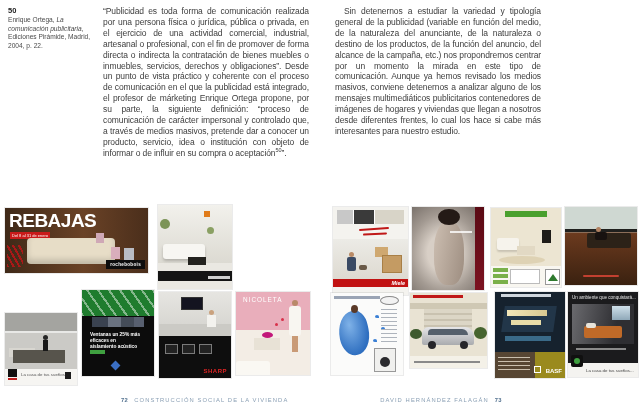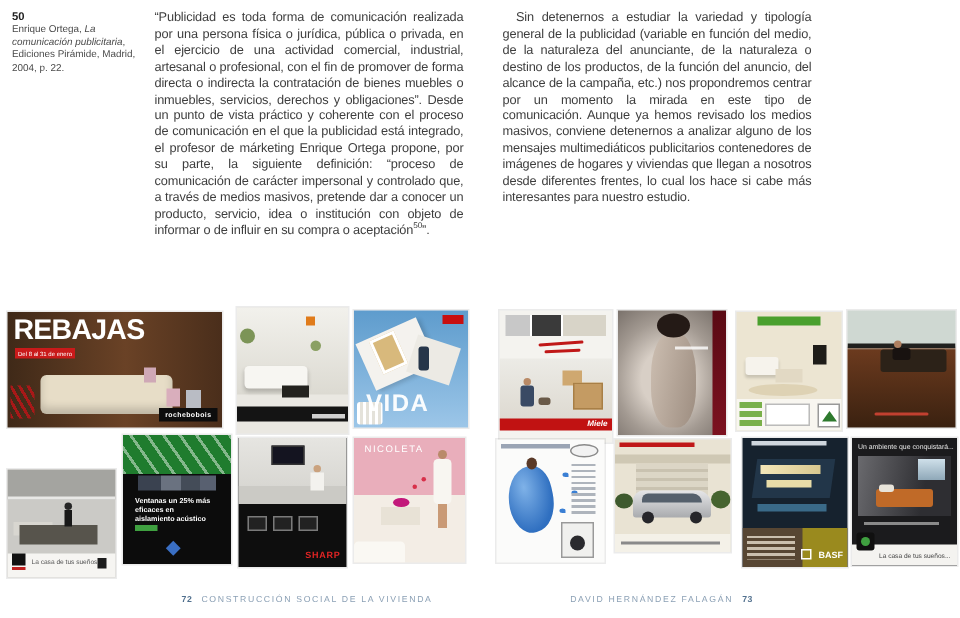--- a/index.html
+++ b/index.html
@@ -17,21 +17,21 @@
   .col p.ind{text-indent:9px;}
   sup{font-size:5.5px;line-height:0;}
   
   .footer{position:absolute;top:397px;font-size:5.8px;letter-spacing:1.1px;color:#8ba0b5;}
   .footer b{font-weight:bold;color:#51708e;letter-spacing:0.4px;margin:0 6px;}
   #footer-l{left:115px;}
   #footer-r{left:330px;width:178px;text-align:right;}
   
   .ad{position:absolute;overflow:hidden;outline:1px solid rgba(0,0,0,0.08);background:#ddd;}
   
-  #ad-rebajas{left:5px;top:208px;width:143px;height:77px;background:linear-gradient(90deg,#3f2918,#6a4226 55%,#4a2e1b);}
+  #ad-rebajas{left:5px;top:208px;width:143px;height:65px;background:linear-gradient(90deg,#3f2918,#6a4226 55%,#4a2e1b);}
   #ad-rebajas .hl{position:absolute;left:4px;top:2px;font-size:19px;font-weight:bold;color:#fff;letter-spacing:-0.5px;font-family:"Liberation Sans",sans-serif;}
   #ad-rebajas .dates{position:absolute;left:5px;top:24px;background:#c91a1a;color:#fff;font-size:4px;padding:1px 2px;}
   #ad-rebajas .sofa{position:absolute;left:22px;bottom:9px;width:88px;height:26px;background:#e7ddc7;border-radius:4px;box-shadow:inset 0 -4px 6px rgba(0,0,0,.18);}
   #ad-rebajas .bag1{position:absolute;right:28px;bottom:14px;width:9px;height:12px;background:#d9aebc;}
   #ad-rebajas .bag2{position:absolute;right:14px;bottom:11px;width:10px;height:14px;background:#b9bcc4;}
   #ad-rebajas .bag3{position:absolute;right:44px;bottom:30px;width:8px;height:10px;background:#cfa8b6;}
   #ad-rebajas .shoes{position:absolute;left:2px;bottom:6px;width:16px;height:22px;background:
       repeating-linear-gradient(60deg,#a81818 0 2px,transparent 2px 5px);}
   #ad-rebajas .brand{position:absolute;right:3px;bottom:4px;background:#0d0d0d;color:#fff;font-size:4.6px;font-weight:bold;padding:2px 4px;letter-spacing:0.3px;}
   
@@ -227,29 +227,20 @@
     <div class="wall"></div>
     <div class="plant1"></div>
     <div class="plant2"></div>
     <div class="chip"></div>
     <div class="sofa"></div>
     <div class="table"></div>
     <div class="bar"></div>
     <div class="bbrand"></div>
   </div>
 
-  <div class="ad" id="ad-vida">
-    <div class="roof1"></div>
-    <div class="win"></div>
-    <div class="roof2"></div>
-    <div class="person"></div>
-    <div class="crib"></div>
-    <div class="hl">VIDA</div>
-    <div class="logo"></div>
-  </div>
 
   <div class="ad" id="ad-casa1">
     <div class="win"></div>
     <div class="sofa"></div>
     <div class="plat"></div>
     <div class="head"></div>
     <div class="body"></div>
     <div class="strip"></div>
     <div class="logo"></div>
     <div class="logored"></div>

